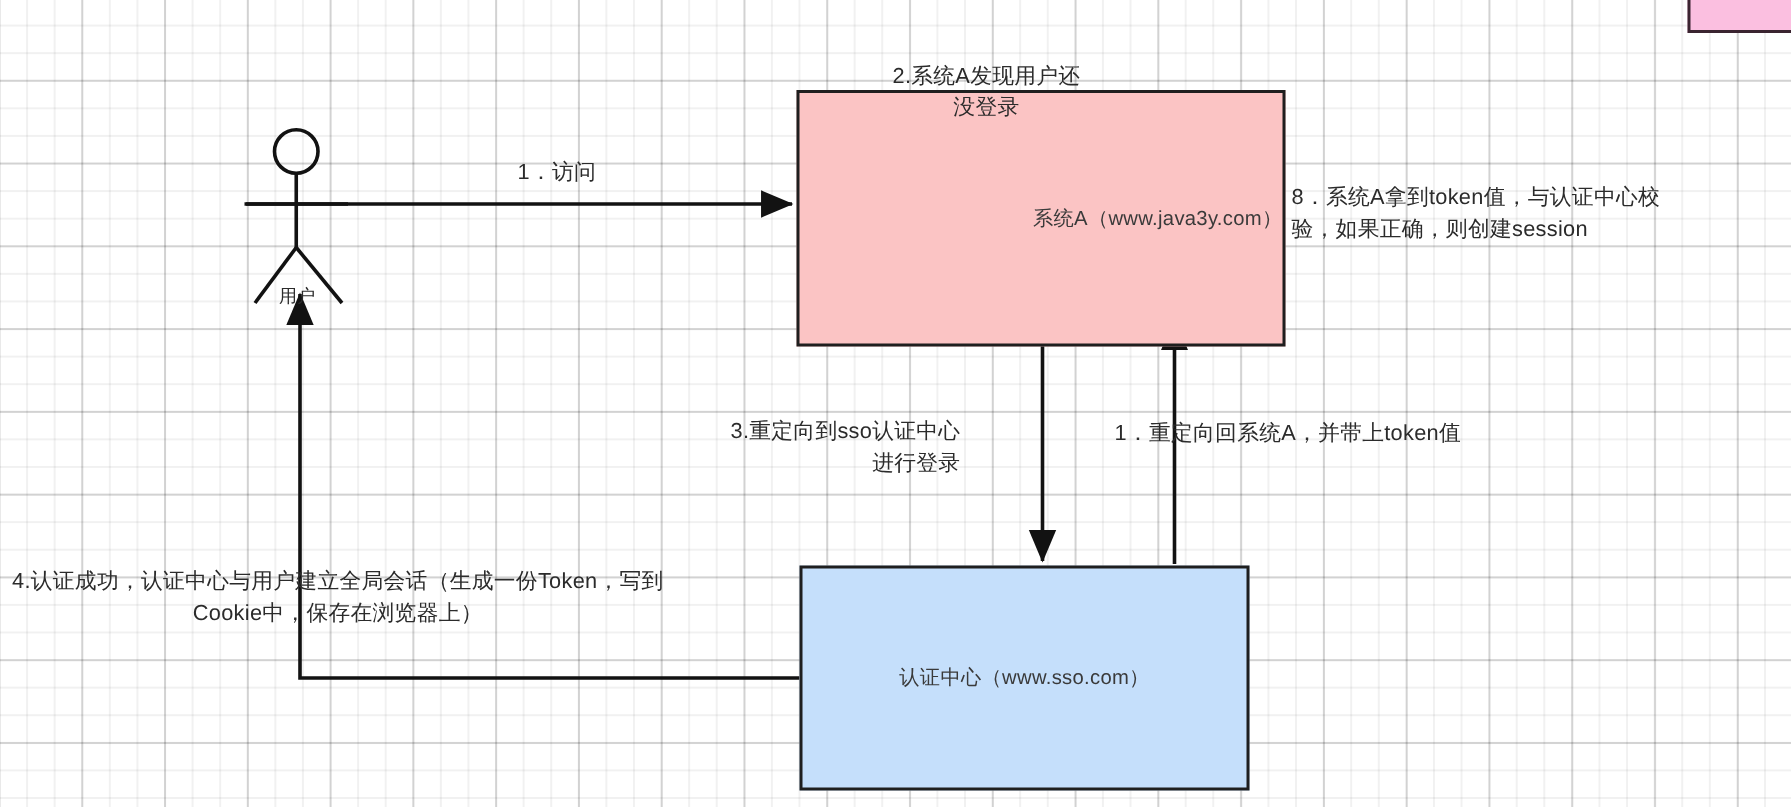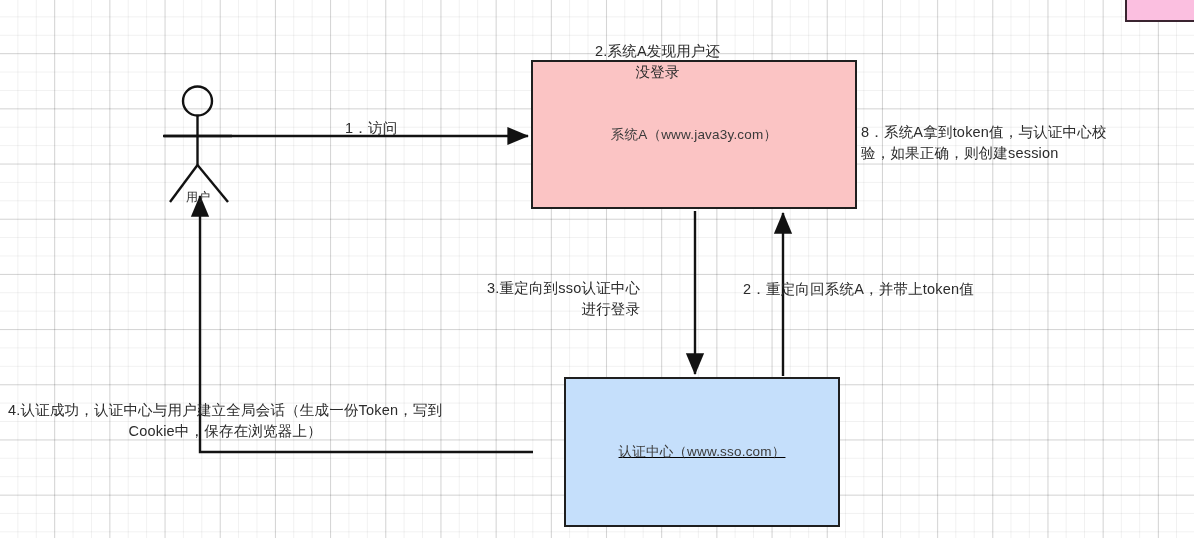--- a/index.html
+++ b/index.html
@@ -43,47 +43,47 @@
     justify-content: center;
   }
   .node-label {
     font-size: 13.5px;
     color: #3a3a3a;
     letter-spacing: 0.2px;
     white-space: nowrap;
   }
   #box-system-a {
     left: 531px; top: 60px;
-    width: 326px; height: 149px;
+    width: 326px; height: 171px;
     background: #fbc4c4;
+    justify-content: flex-end;
   }
   #box-sso {
-    left: 564px; top: 377px;
-    width: 276px; height: 150px;
+    left: 533px; top: 377px;
+    width: 300px; height: 150px;
     background: #c5dffb;
-    text-decoration: underline;
   }
   #box-corner-pink {
     left: 1125px; top: -18px;
     width: 92px; height: 40px;
     background: #fbbfe0;
     border: 2.5px solid #3a2430;
   }
   .edge-label {
     position: absolute;
     font-size: 14.5px;
     line-height: 1.45;
     color: #2b2b2b;
     white-space: pre;
     letter-spacing: 0.2px;
   }
-  #label-step1  { left: 345px; top: 118px; text-align: right; }
+  #label-step1  { left: 345px; top: 105px; text-align: right; }
   #label-step2  { left: 595px; top: 3px;  text-align: center; margin-top: 38px; }
   #label-step3  { left: 487px; top: 278px; text-align: right; }
-  #label-step4  { left: 8px;   top: 400px; text-align: center; }
+  #label-step4  { left: 8px;   top: 378px; text-align: center; }
   #label-step5  { left: 743px; top: 279px; }
   #label-step6  { left: 861px; top: 122px; }
   #label-actor  { left: 186px; top: 189px; font-size: 12px; color: #2b2b2b; text-align: center; }
 </style>
 </head>
 <body>
 
 <div id="canvas">
 
   <svg id="vector-layer" viewBox="0 0 1194 538">
@@ -126,18 +126,18 @@
 
   <div class="edge-label" id="label-step2">2.系统A发现用户还
 没登录</div>
 
   <div class="edge-label" id="label-step3">3.重定向到sso认证中心
 进行登录</div>
 
   <div class="edge-label" id="label-step4">4.认证成功，认证中心与用户建立全局会话（生成一份Token，写到
 Cookie中，保存在浏览器上）</div>
 
-  <div class="edge-label" id="label-step5">2．重定向回系统A，并带上token值</div>
+  <div class="edge-label" id="label-step5">1．重定向回系统A，并带上token值</div>
 
   <div class="edge-label" id="label-step6">8．系统A拿到token值，与认证中心校
 验，如果正确，则创建session</div>
 
 </div>
 
 </body></html>

